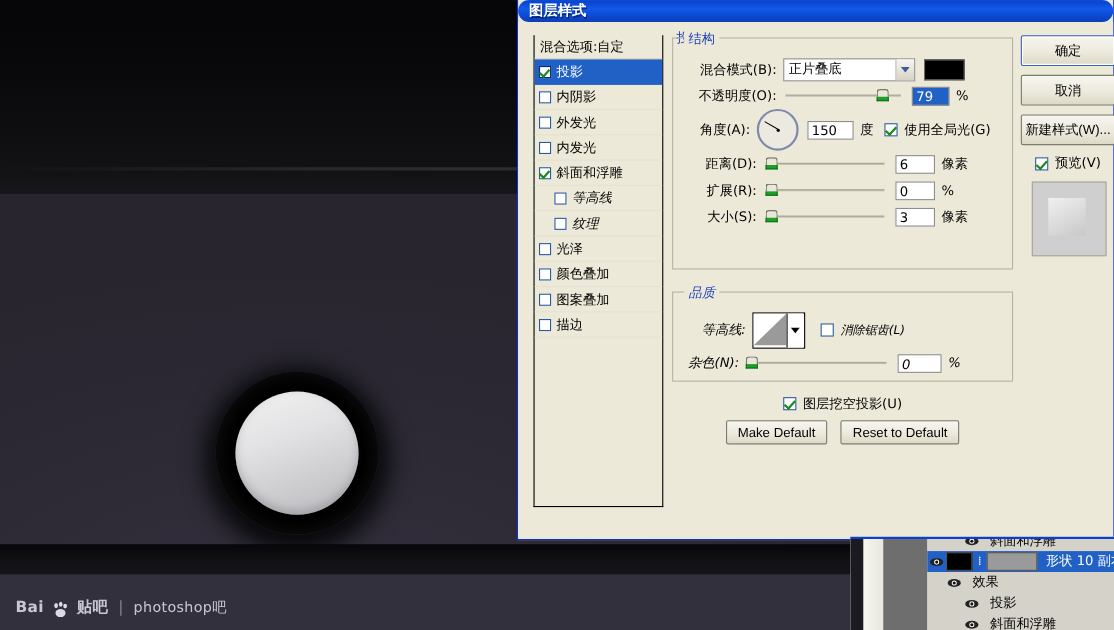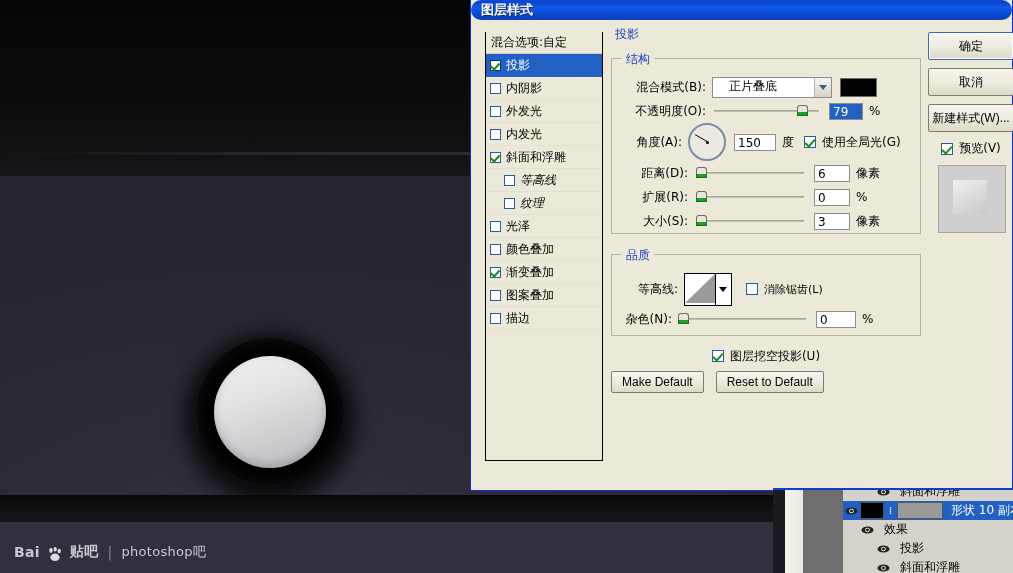--- a/index.html
+++ b/index.html
@@ -68,21 +68,21 @@
     color:#1b3fbb;font-size:12px;}
   .section-label{position:absolute;color:#1b3fbb;font-size:12px;background:#ece9d8;padding:0 4px;}
 
   .row{display:flex;align-items:center;height:24px;}
   .lab{font-size:12px;color:#000;text-align:right;}
   .tb{border:1px solid #8d8d8d;background:#fff;height:17px;line-height:17px;font-size:12px;
     padding:0 3px;box-sizing:border-box;color:#000;}
   .unit{font-size:12px;margin-left:6px;color:#000;}
 
   .combo{display:flex;align-items:stretch;border:1px solid #8d8d8d;background:#fff;height:19px;width:118px;}
-  .combo .val{flex:1;font-size:12px;line-height:17px;padding-left:16px;color:#000;}
+  .combo .val{flex:1;font-size:12px;line-height:17px;padding-left:4px;color:#000;}
   .combo .arw{width:16px;background:linear-gradient(180deg,#f6f6f2,#d6d3c4);
     border-left:1px solid #b9b6a8;display:flex;align-items:center;justify-content:center;}
   .combo .arw::after{content:"";border-left:4px solid transparent;border-right:4px solid transparent;
     border-top:5px solid #3b5c99;}
   .swatch{width:35px;height:17px;background:#000;border:1px solid #6b6b6b;margin-left:8px;}
 
   .slider{position:relative;height:14px;display:flex;align-items:center;}
   .slider .track{position:absolute;left:0;right:0;top:6px;height:2px;
     background:linear-gradient(180deg,#9d9a8d,#cdcabc);}
   .thumb{position:absolute;top:1px;width:11px;height:12px;}
@@ -210,40 +210,36 @@
             </div>
             <div class="eff-row">
               <span class="cb"></span>
               <span>光泽</span>
             </div>
             <div class="eff-row">
               <span class="cb"></span>
               <span>颜色叠加</span>
             </div>
             <div class="eff-row">
-              <span class="cb on"></span>
-              <span>渐变叠加</span>
-            </div>
-            <div class="eff-row">
               <span class="cb"></span>
               <span>图案叠加</span>
             </div>
             <div class="eff-row">
               <span class="cb"></span>
               <span>描边</span>
             </div>
           </div>
       </div>
     </div>
 
     <div id="content">
 
       <div class="section-label" style="top:-6px;left:0;">投影</div>
 
-      <div class="group" style="margin-top:26px;height:176px;">
+      <div class="group" style="margin-top:2px;height:211px;">
         <div class="legend">结构</div>
 
         <div class="row" style="margin-top:2px;">
           <div class="lab" style="width:84px;">混合模式(B):</div>
           <div class="combo" style="margin-left:6px;">
             <div class="val">正片叠底</div>
             <div class="arw"></div>
           </div>
           <div class="swatch"></div>
         </div>
@@ -306,21 +302,21 @@
             <div class="thumb" style="left:0%;">
               <div class="cap"></div>
                 <div class="base"></div>
             </div>
           </div>
           <div class="tb" style="width:36px;margin-left:10px;">3</div>
           <div class="unit">像素</div>
         </div>
       </div>
 
-      <div class="group" style="margin-top:20px;height:82px;">
+      <div class="group" style="margin-top:20px;height:82px;font-style:italic;">
         <div class="legend">品质</div>
 
         <div class="row" style="height:36px;margin-top:2px;">
           <div class="lab" style="width:56px;">等高线:</div>
           <div class="contour-btn" style="margin-left:6px;">
             <div class="img">
               <svg width="30" height="29" viewBox="0 0 30 29">
                 <rect width="30" height="29" fill="#ffffff"></rect>
                 <polygon points="30,0 30,29 0,29" fill="#9a9a9a"></polygon>
               </svg>
@@ -342,21 +338,21 @@
           </div>
           <div class="tb" style="width:40px;margin-left:10px;">0</div>
           <div class="unit">%</div>
         </div>
       </div>
 
       <div class="row" style="justify-content:center;margin-top:8px;">
         <span class="cbk on"></span>
         <span style="font-size:12px;">图层挖空投影(U)</span>
       </div>
-      <div class="row" style="justify-content:flex-start;gap:12px;margin-top:2px;">
+      <div class="row" style="justify-content:center;gap:12px;margin-top:2px;">
         <button class="btn">Make Default</button>
         <button class="btn">Reset to Default</button>
       </div>
     </div>
 
     <div id="rightcol">
       <button class="btn def">确定</button>
       <button class="btn">取消</button>
       <button class="btn">新建样式(W)...</button>
       <div id="prevrow">

